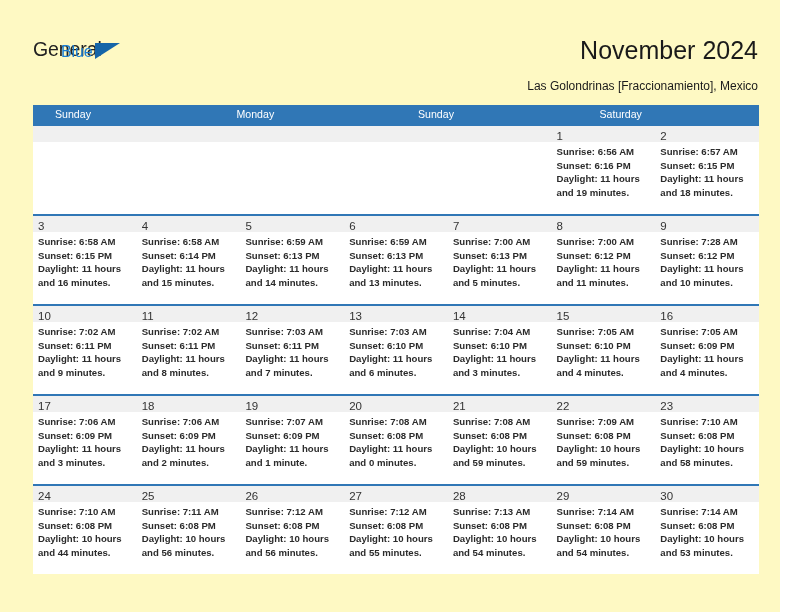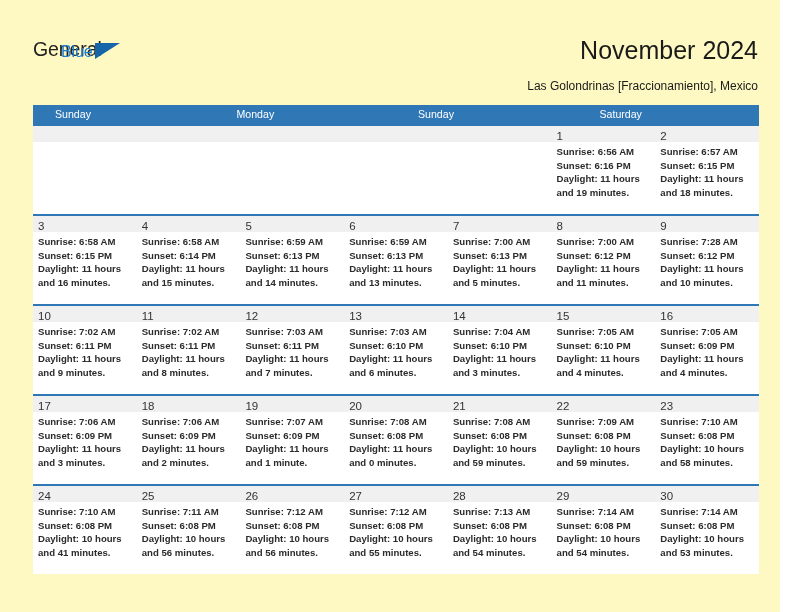--- a/index.html
+++ b/index.html
@@ -385,21 +385,21 @@
             </div>
           </div>
         </div>
         <div class="week-row last">
           <div class="day-cell">
             <div class="day-num-band"><span class="day-num">24</span></div>
             <div class="day-body">
               <div class="day-line">Sunrise: 7:10 AM</div>
               <div class="day-line">Sunset: 6:08 PM</div>
               <div class="day-line">Daylight: 10 hours</div>
-              <div class="day-line">and 41 minutes.</div>
+              <div class="day-line">and 44 minutes.</div>
             </div>
           </div>
           <div class="day-cell">
             <div class="day-num-band"><span class="day-num">25</span></div>
             <div class="day-body">
               <div class="day-line">Sunrise: 7:11 AM</div>
               <div class="day-line">Sunset: 6:08 PM</div>
               <div class="day-line">Daylight: 10 hours</div>
               <div class="day-line">and 56 minutes.</div>
             </div>

